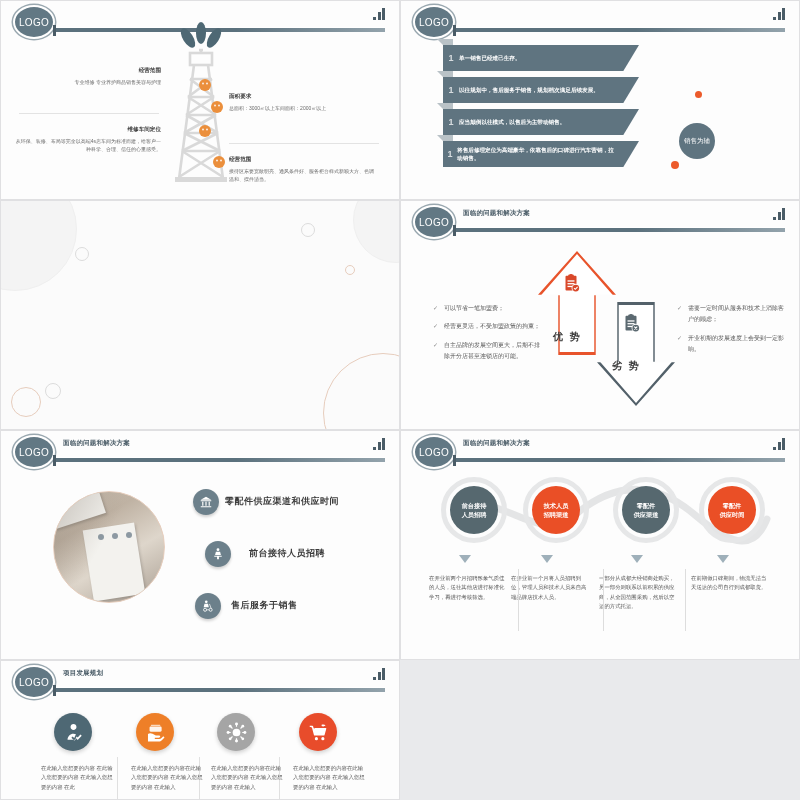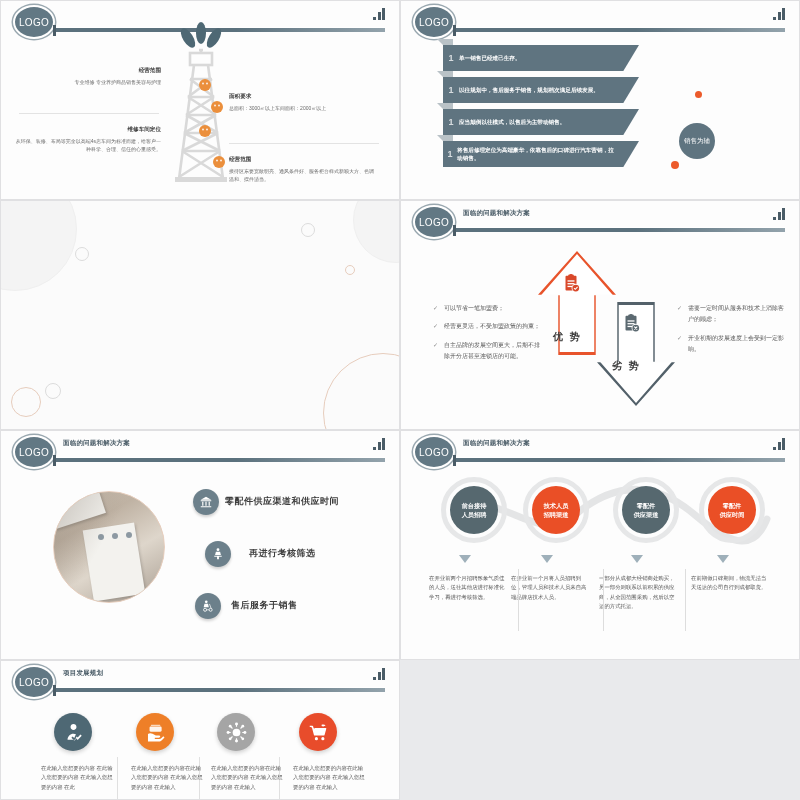--- a/index.html
+++ b/index.html
@@ -397,21 +397,21 @@
         </svg>
       </div>
       <div class="li-txt" style="left:224px; top:64px;">零配件供应渠道和供应时间</div>
 
       <div class="ic-circle" style="left:204px; top:110px; width:26px; height:26px;">
         <svg viewBox="0 0 24 24" width="14" height="14" fill="#fff">
           <circle cx="12" cy="4.5" r="2.4"></circle>
           <path d="M8.4 8.2h7.2l1.4 5.4H7zM5.6 15h12.8v1.6H5.6zM10.4 16.6h3.2V21h-3.2z"></path>
         </svg>
       </div>
-      <div class="li-txt" style="left:248px; top:116px;">再进行考核筛选</div>
+      <div class="li-txt" style="left:248px; top:116px;">前台接待人员招聘</div>
 
       <div class="ic-circle" style="left:194px; top:162px; width:26px; height:26px;">
         <svg viewBox="0 0 24 24" width="14" height="14" fill="#fff">
           <circle cx="9" cy="4.8" r="2.3"></circle>
           <path d="M6 8h6l1.4 6H4.6z"></path>
           <circle cx="7" cy="18.5" r="2.6" fill="none" stroke="#fff" stroke-width="1.4"></circle>
           <circle cx="16.5" cy="18.5" r="2.6" fill="none" stroke="#fff" stroke-width="1.4"></circle>
           <path d="M9.6 18.5h4.3M14.5 8.5l3 8" stroke="#fff" stroke-width="1.2" fill="none"></path>
         </svg>
       </div>

